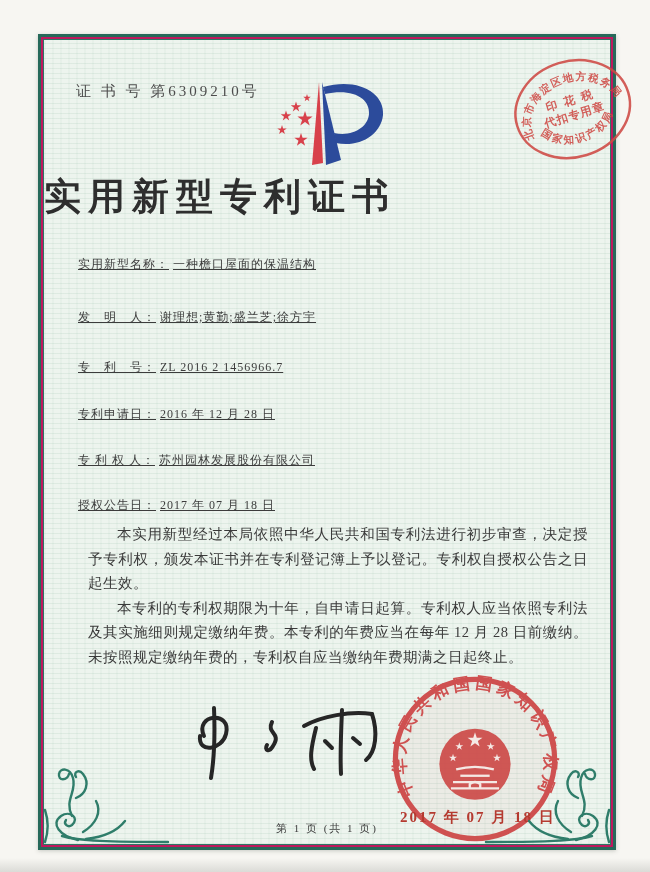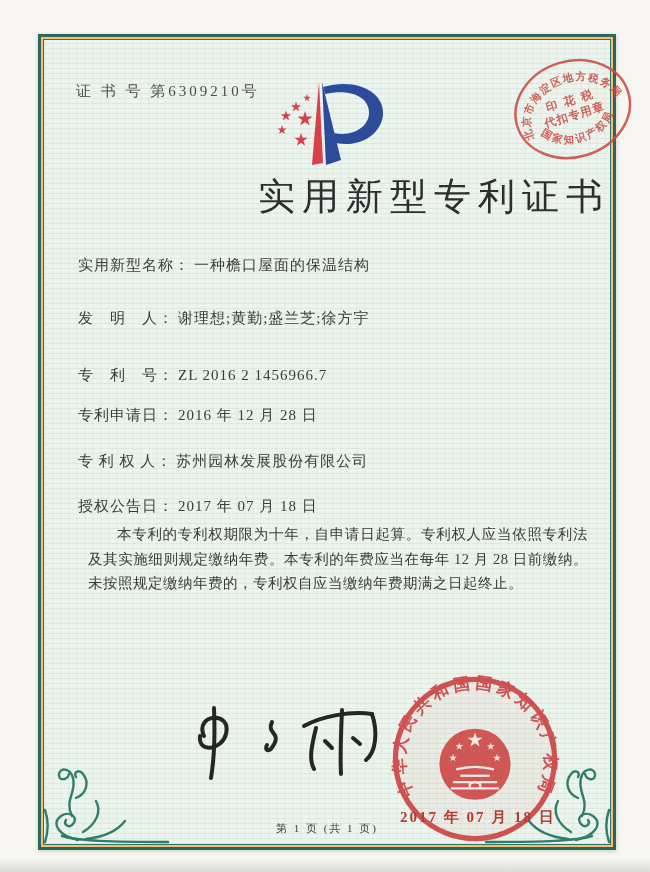--- a/index.html
+++ b/index.html
@@ -8,21 +8,21 @@
     background:#f7f6f2;
     font-family:"Liberation Serif","DejaVu Serif",serif;
   }
   .photo-edge{
     position:absolute;left:0;right:0;bottom:0;height:14px;
     background:linear-gradient(180deg,rgba(0,0,0,0) 0%,rgba(90,95,90,.18) 100%);
   }
   
   .frame-outer{
     position:absolute;left:38px;top:34px;width:568px;height:806px;
-    border:3px solid #27695a;padding:2px;background:#fdba74;
+    border:3px solid #27695a;padding:2px;background:#be185d;
     box-shadow:0 1px 4px rgba(60,70,60,.25);
   }
   .frame-inner{
     width:100%;height:100%;border:1px solid #2f7565;box-sizing:border-box;
     background-color:#edf4ee;
     background-image:
       repeating-linear-gradient(0deg, rgba(110,165,135,.12) 0 1px, transparent 1px 5px),
       repeating-linear-gradient(90deg, rgba(110,165,135,.05) 0 2px, transparent 2px 8px);
     position:relative;
   }
@@ -33,28 +33,28 @@
   .cert-number{
     position:absolute;left:32px;top:42px;font-size:15px;color:#4d4d4d;
     letter-spacing:3px;
   }
   .logo{position:absolute;left:218px;top:36px;width:140px;height:94px;}
   .tax-stamp{
     position:absolute;left:458px;top:6px;width:142px;height:128px;
     transform:rotate(-17deg);opacity:.88;
   }
   .cert-title{
-    position:absolute;left:0;top:132px;width:100%;text-align:right;
-    font-size:37px;font-weight:400;color:#2e2e2e;letter-spacing:7px;
+    position:absolute;left:0;top:132px;width:100%;text-align:left;
+    font-size:37px;font-weight:700;color:#2e2e2e;letter-spacing:7px;
   }
   .fields{position:absolute;left:34px;top:216px;width:500px;}
-  .field-row{position:absolute;left:0;font-size:15px;color:#3c3c3c;white-space:nowrap;}
+  .field-row{position:absolute;left:0;font-size:12px;color:#3c3c3c;white-space:nowrap;text-decoration:underline;}
   .field-row .lbl{letter-spacing:1px;}
   .field-row .val{margin-left:4px;letter-spacing:1px;}
-  .f0{top:0;}.f1{top:53px;}.f2{top:110px;}.f3{top:150px;}.f4{top:196px;}.f5{top:241px;}
+  .f0{top:0;}.f1{top:53px;}.f2{top:103px;}.f3{top:150px;}.f4{top:196px;}.f5{top:241px;}
   .paragraphs{
     position:absolute;left:44px;top:482px;width:500px;
     font-size:14.5px;line-height:24.5px;color:#3a3a3a;text-align:justify;
   }
   .paragraphs p{margin:0;text-indent:2em;letter-spacing:.5px;}
   .signer{position:absolute;left:48px;top:678px;font-size:17px;color:#333;}
   .signer div{margin-bottom:14px;letter-spacing:2px;}
   .signature-svg{position:absolute;left:128px;top:656px;width:230px;height:96px;}
   .seal-svg{position:absolute;left:342px;top:630px;width:178px;height:178px;opacity:.92;}
   .seal-date{
@@ -128,20 +128,21 @@
       </div>
       <div class="field-row f4">
         <span class="lbl">专 利 权 人：</span><span class="val">苏州园林发展股份有限公司</span>
       </div>
       <div class="field-row f5">
         <span class="lbl">授权公告日：</span><span class="val">2017 年 07 月 18 日</span>
       </div>
     </div>
 
     <div class="paragraphs">
+      <p>本实用新型经过本局依照中华人民共和国专利法进行初步审查，决定授予专利权，颁发本证书并在专利登记簿上予以登记。专利权自授权公告之日起生效。</p>
       <p>本专利的专利权期限为十年，自申请日起算。专利权人应当依照专利法及其实施细则规定缴纳年费。本专利的年费应当在每年 12 月 28 日前缴纳。未按照规定缴纳年费的，专利权自应当缴纳年费期满之日起终止。</p>
     </div>
 
 
     <svg class="signature-svg" viewBox="0 0 230 96" aria-hidden="true">
       <g fill="none" stroke="#262626" stroke-width="4" stroke-linecap="round" stroke-linejoin="round">
         <path d="M 32,40 C 22,18 60,14 54,38 C 50,54 26,58 28,40"></path>
         <path d="M 42,12 C 43,36 42,64 39,82"></path>
         <path d="M 100,26 C 94,38 110,36 101,50 C 97,57 92,54 95,49"></path>
         <path d="M 132,30 C 150,20 178,15 200,18"></path>

